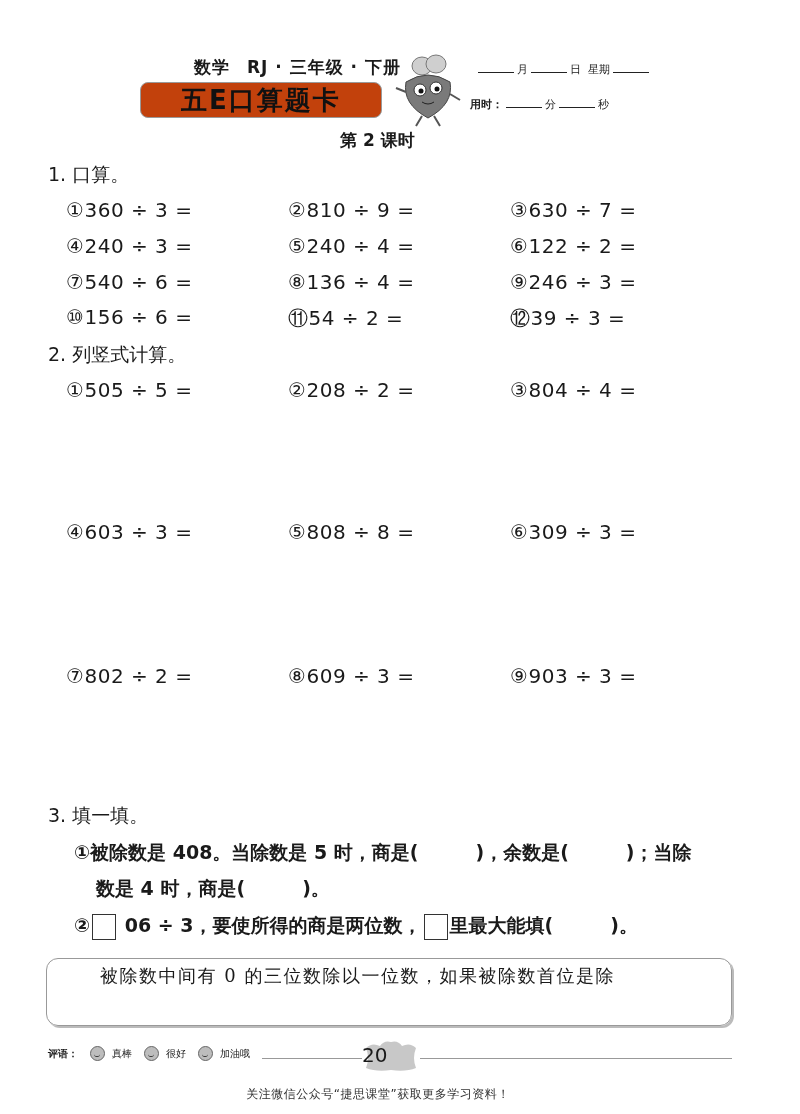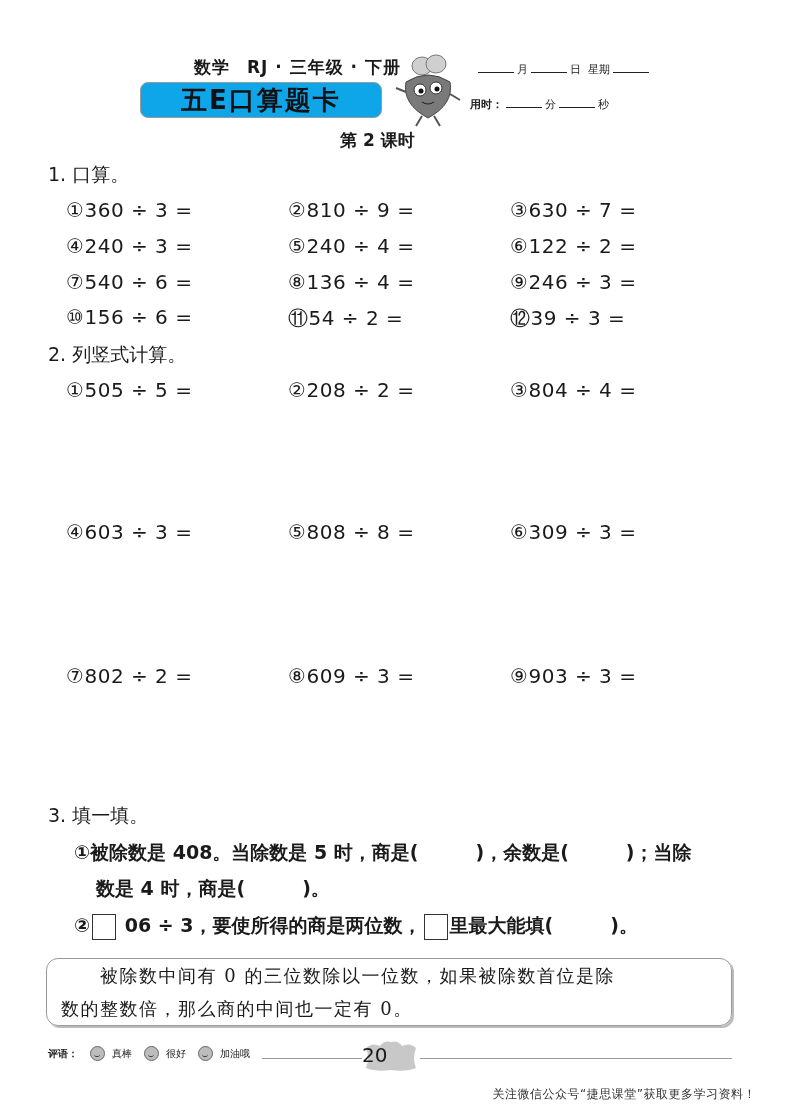--- a/index.html
+++ b/index.html
@@ -4,21 +4,21 @@
   <style>
     html, body { margin:0; padding:0; background:#fff; }
     body { width:800px; height:1114px; position:relative; overflow:hidden;
       font-family:"DejaVu Sans", "Liberation Sans", sans-serif; color:#1a1a1a; }
     .abs { position:absolute; }
 
     
     .subject { left:162px; top:56px; font-size:17px; font-weight:bold; letter-spacing:1px; }
     .subject .script { font-family:"DejaVu Serif", serif; margin-right:10px;margin-left:32px; }
     .brand-box { left:140px; top:82px; width:240px; height:34px; border:1.5px solid #9a9a9a;
-      border-radius:8px; background:#0ea5e9; display:flex; align-items:center; justify-content:center; }
+      border-radius:8px; background:#c2410c; display:flex; align-items:center; justify-content:center; }
     .brand-title { font-size:26px; font-weight:bold; letter-spacing:2px; color:#111; }
     .mascot { left:392px; top:52px; width:72px; height:78px; }
     .date-line { left:475px; top:62px; font-size:11px; color:#222; }
     .time-line { left:470px; top:97px; font-size:11px; color:#222;text-align:center; }
     .blank { display:inline-block; border-bottom:1px solid #222; width:36px; height:10px; margin:0 3px; vertical-align:baseline; }
     .lesson { left:340px; top:129px; font-size:17px; font-weight:bold; }
 
     
     .sec-title { font-size:19px; }
     .problem { font-size:20px; letter-spacing:0.5px; }
@@ -33,21 +33,21 @@
     .tip-text { font-size:18px; line-height:33px; padding:0 7px 0 14px; letter-spacing:1.5px; font-family:"DejaVu Serif", serif; }
 
     
     .footer-row { left:48px; top:1046px; font-size:10px; display:flex; align-items:center; gap:4px; }
     .face { display:inline-block; width:13px; height:13px; border-radius:50%; background:#bdbdbd; border:1px solid #666; margin-left:8px; margin-right:3px; vertical-align:middle; position:relative; }
     .face:after { content:""; position:absolute; left:3px; top:7px; width:6px; height:2px; border-bottom:1px solid #333; border-radius:0 0 4px 4px; }
     .rule-left { left:262px; top:1058px; width:100px; height:1px; background:#999; }
     .rule-right { left:420px; top:1058px; width:312px; height:1px; background:#999; }
     .page-badge { left:362px; top:1040px; width:58px; height:32px; }
     .page-num { left:362px; top:1043px; width:58px; text-align:left; font-size:20px; }
-    .promo { left:0; width:756px; top:1086px; text-align:right; font-size:12px; color:#333; letter-spacing:0.5px; }
+    .promo { left:0; width:756px; top:1086px; text-align:center; font-size:12px; color:#333; letter-spacing:0.5px; }
   </style>
 </head>
 <body>
 
 <div class="abs subject">
   <span class="script">数学</span>
   <span>RJ · 三年级 · 下册</span>
 </div>
 <div class="abs brand-box">
   <span class="brand-title">五E口算题卡</span>
@@ -100,21 +100,20 @@
 
 <div class="abs sec3 sec-title">3.  填一填。</div>
 <div class="abs line" style="left:74px;top:840px">①被除数是 408。当除数是 5 时，商是(　　　)，余数是(　　　)；当除</div>
 <div class="abs line" style="left:96px;top:876px">数是 4 时，商是(　　　)。</div>
 <div class="abs line" style="left:74px;top:913px">
   <span>②</span><span class="fill-box"></span><span> 06 ÷ 3，要使所得的商是两位数，</span><span class="fill-box"></span><span>里最大能填(　　　)。</span>
 </div>
 
 <div class="abs tip-box">
   <div class="tip-text">　　被除数中间有 0 的三位数除以一位数，如果被除数首位是除</div>
-  <div class="tip-text">数的整数倍，那么商的中间也一定有 0。</div>
 </div>
 
 <div class="abs footer-row">
   <b>评语：</b>
   <span class="face"></span>
     <span>真棒</span>
   <span class="face"></span>
     <span>很好</span>
   <span class="face"></span>
     <span>加油哦</span>

